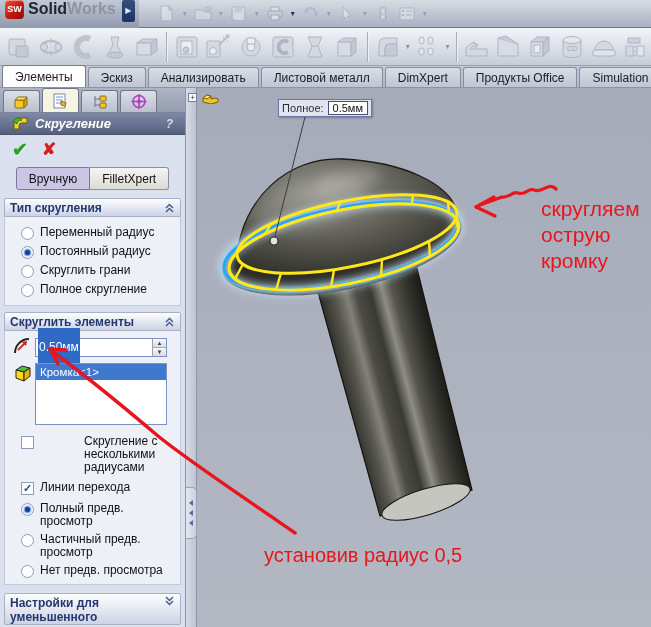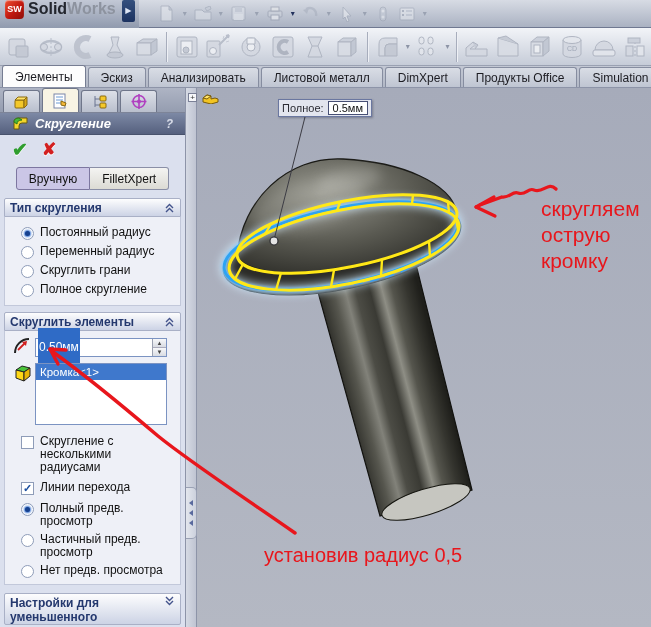--- a/index.html
+++ b/index.html
@@ -411,26 +411,26 @@
       <div class="sec-h">
         <span class="sh-label">Тип скругления</span>
         <span class="chev">
             <svg width="11" height="10">
               <path d="M2 5 L5.5 1.5 9 5 M2 9 L5.5 5.5 9 9" fill="none" stroke="#44548c" stroke-width="1.4"></path>
             </svg>
           </span>
       </div>
       <div class="sec-b">
         <div class="opt-row tight">
+            <span class="radio"></span>
+            <span class="opt-label">Переменный радиус</span>
+          </div>
+        <div class="opt-row tight">
             <span class="radio sel"></span>
             <span class="opt-label">Постоянный радиус</span>
-          </div>
-        <div class="opt-row tight">
-            <span class="radio"></span>
-            <span class="opt-label">Переменный радиус</span>
           </div>
         <div class="opt-row tight">
             <span class="radio"></span>
             <span class="opt-label">Скруглить грани</span>
           </div>
         <div class="opt-row tight" style="margin-bottom:2px;">
             <span class="radio"></span>
             <span class="opt-label">Полное скругление</span>
           </div>
       </div>
@@ -467,21 +467,21 @@
               <svg width="20" height="20">
                 <path d="M3 7 l6-4 8 2 -6 4 Z" fill="#4ac43a" stroke="#222"></path>
                 <path d="M3 7 v8 l8 3 v-9 Z" fill="#ffd816" stroke="#222"></path>
                 <path d="M11 9 l6-4 v8 l-6 5 Z" fill="#e8b606" stroke="#222"></path>
               </svg>
             </span>
           <div class="sel-list">
             <div class="item">Кромка&lt;1&gt;</div>
           </div>
         </div>
-        <div class="opt-row" style="margin-top:10px;">
+        <div class="opt-row" style="margin-top:10px;gap:44px;">
           <span class="checkbox"></span>
           <span class="opt-label" style="width:118px;">Скругление с несколькими радиусами</span>
         </div>
         <div class="opt-row">
           <span class="checkbox">✓</span>
           <span class="opt-label">Линии перехода</span>
         </div>
         <div class="opt-row tight">
             <span class="radio sel"></span>
             <span class="opt-label" style="width:118px;">Полный предв. просмотр</span>

